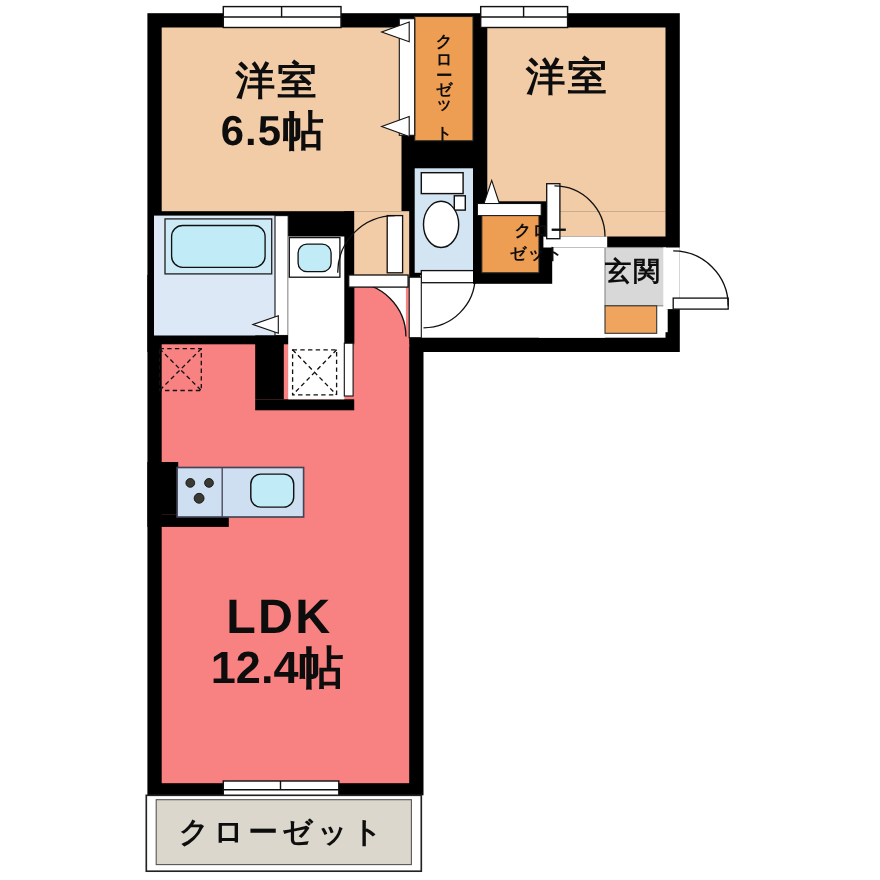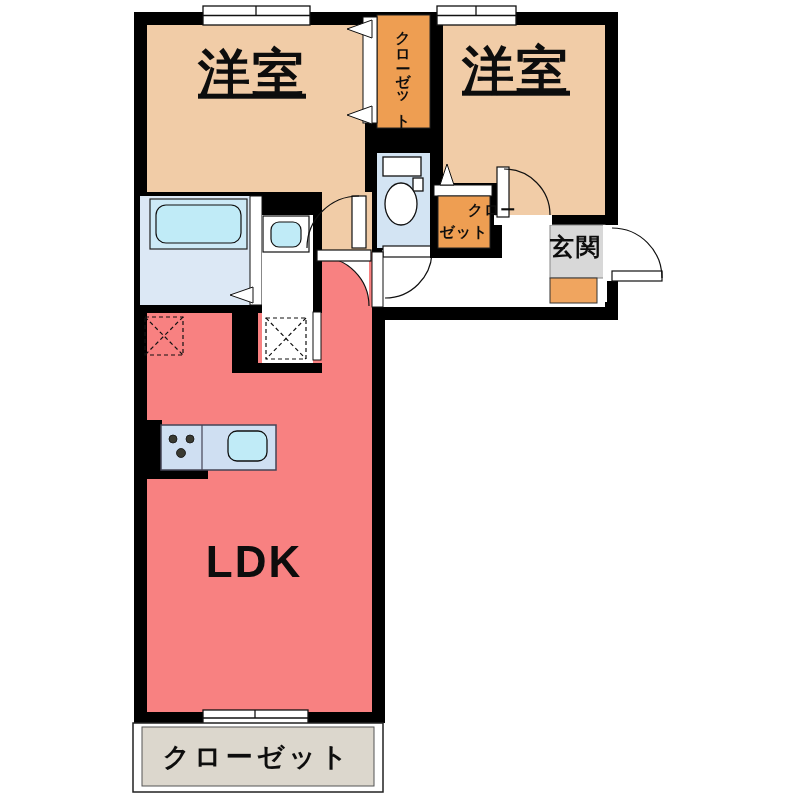--- a/index.html
+++ b/index.html
@@ -1,21 +1,21 @@
 <!DOCTYPE html>
 <html><head>
 <meta charset="utf-8">
 <style>
   html,body{margin:0;padding:0;background:#fff;}
   #stage{position:relative;width:800px;height:800px;background:#fff;overflow:hidden;
          font-family:"Liberation Sans","DejaVu Sans",sans-serif;}
   #plan-svg{position:absolute;left:0;top:0;}
   .lbl{position:absolute;transform:translate(-50%,-50%);color:#0d0d0d;font-weight:bold;
        white-space:nowrap;line-height:1.05;text-align:center;}
-  .room-title{font-size:52px;letter-spacing:2px;text-decoration:underline;}
+  .room-title{font-size:36px;letter-spacing:2px;}
   .room-size{font-size:38px;letter-spacing:1px;}
   .ldk-title{font-size:44px;letter-spacing:2px;}
   .ldk-size{font-size:41px;}
   .closet-v{font-size:15px;writing-mode:vertical-rl;text-orientation:upright;
             letter-spacing:3px;transform:translate(-50%,0);}
   .closet-s{font-size:15px;letter-spacing:1px;}
   .genkan{font-size:24px;letter-spacing:2px;}
   .balcony{font-size:27px;letter-spacing:4px;}
 </style>
 </head>
@@ -130,26 +130,28 @@
     <rect x="203" y="710" width="105" height="16"></rect>
     <line x1="203" y1="718" x2="308" y2="718"></line>
     <line x1="255" y1="710" x2="255" y2="718"></line>
   </g>
 
   <rect x="133" y="723" width="250" height="69" fill="#fff" stroke="#222" stroke-width="1.5"></rect>
   <rect x="142" y="727" width="232" height="59" stroke="#555" stroke-width="1" fill="#dcd7cd"></rect>
 </svg>
 
   <div class="lbl room-title" style="left:252px;top:73px;">洋室</div>
+  <div class="lbl room-size" style="left:248px;top:121px;">6.5帖</div>
 
   <div class="lbl room-title" style="left:516px;top:70px;">洋室</div>
 
   <div class="lbl closet-v" style="left:403px;top:20px;">クローゼット</div>
 
   <div class="lbl closet-s" style="left:492px;top:210px;">クロー</div>
-  <div class="lbl closet-s" style="left:464px;top:232px;">ゼット</div>
+  <div class="lbl closet-s" style="left:488px;top:232px;font-family:Liberation Mono, monospace;">ゼット</div>
 
   <div class="lbl genkan" style="left:576px;top:247px;">玄関</div>
 
   <div class="lbl ldk-title" style="left:254px;top:562px;">LDK</div>
+  <div class="lbl ldk-size" style="left:252px;top:607px;">12.4帖</div>
 
   <div class="lbl balcony" style="left:257px;top:757px;">クローゼット</div>
 </div>
 
 </body></html>

